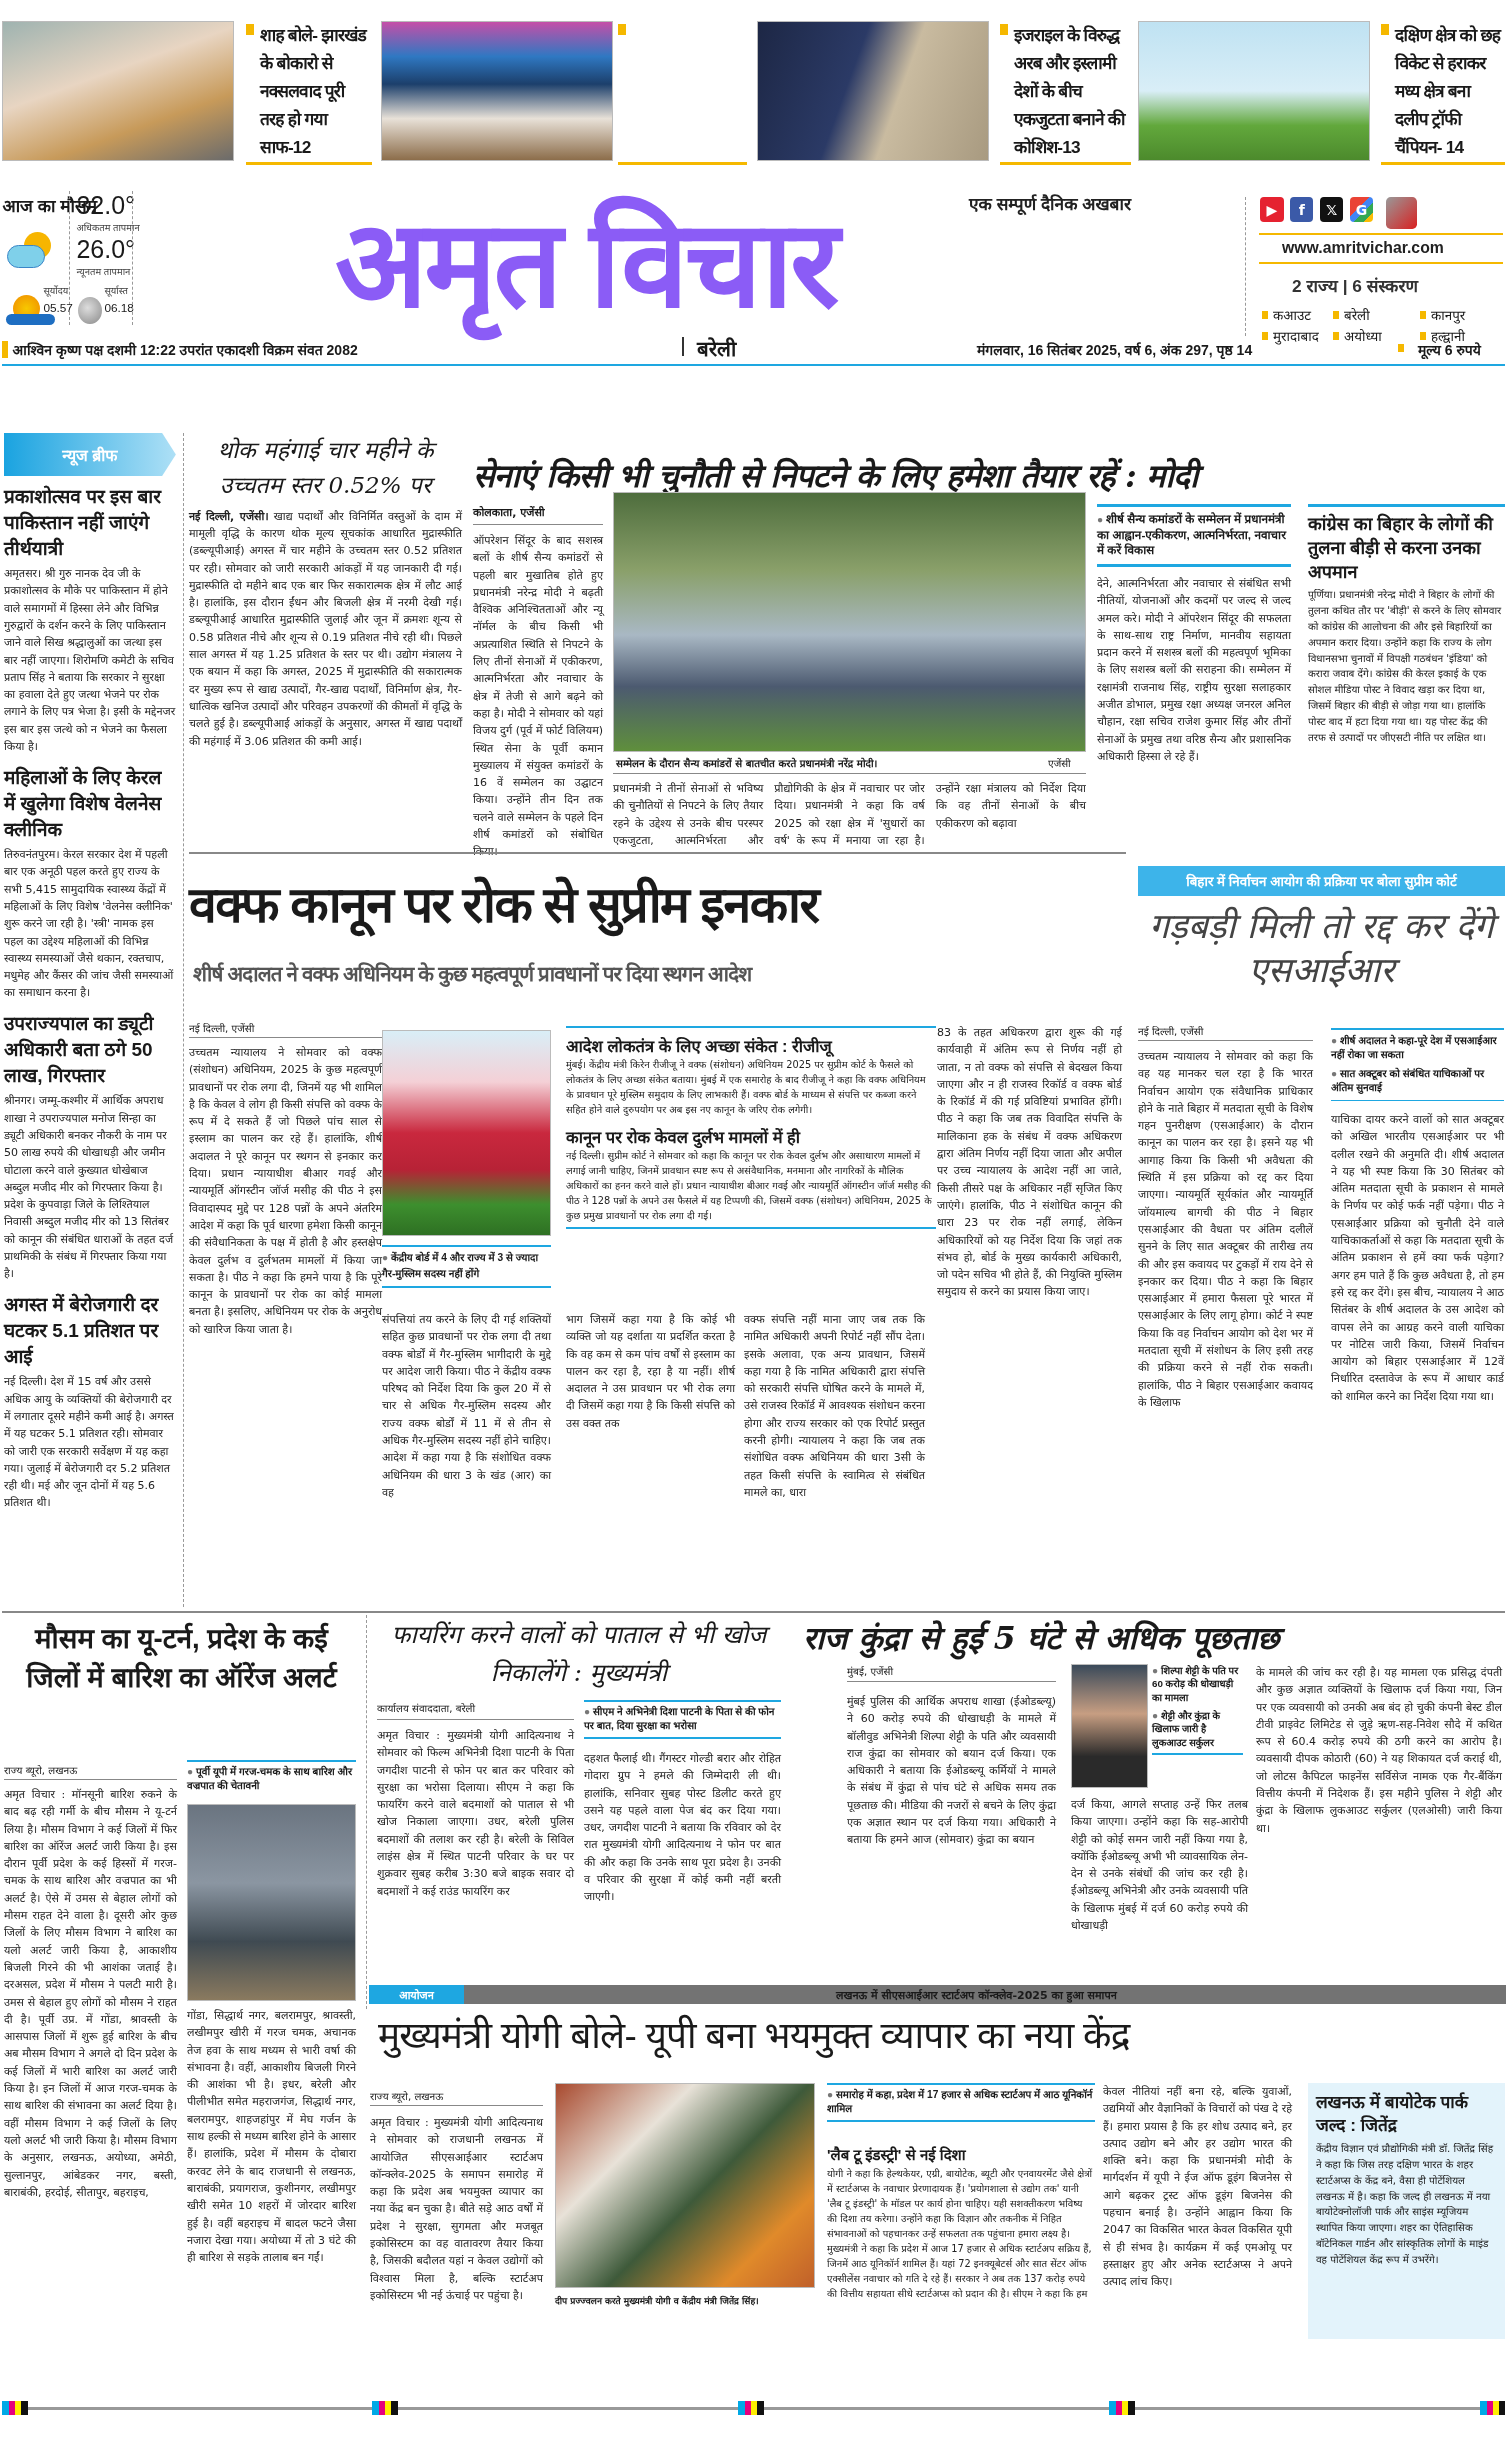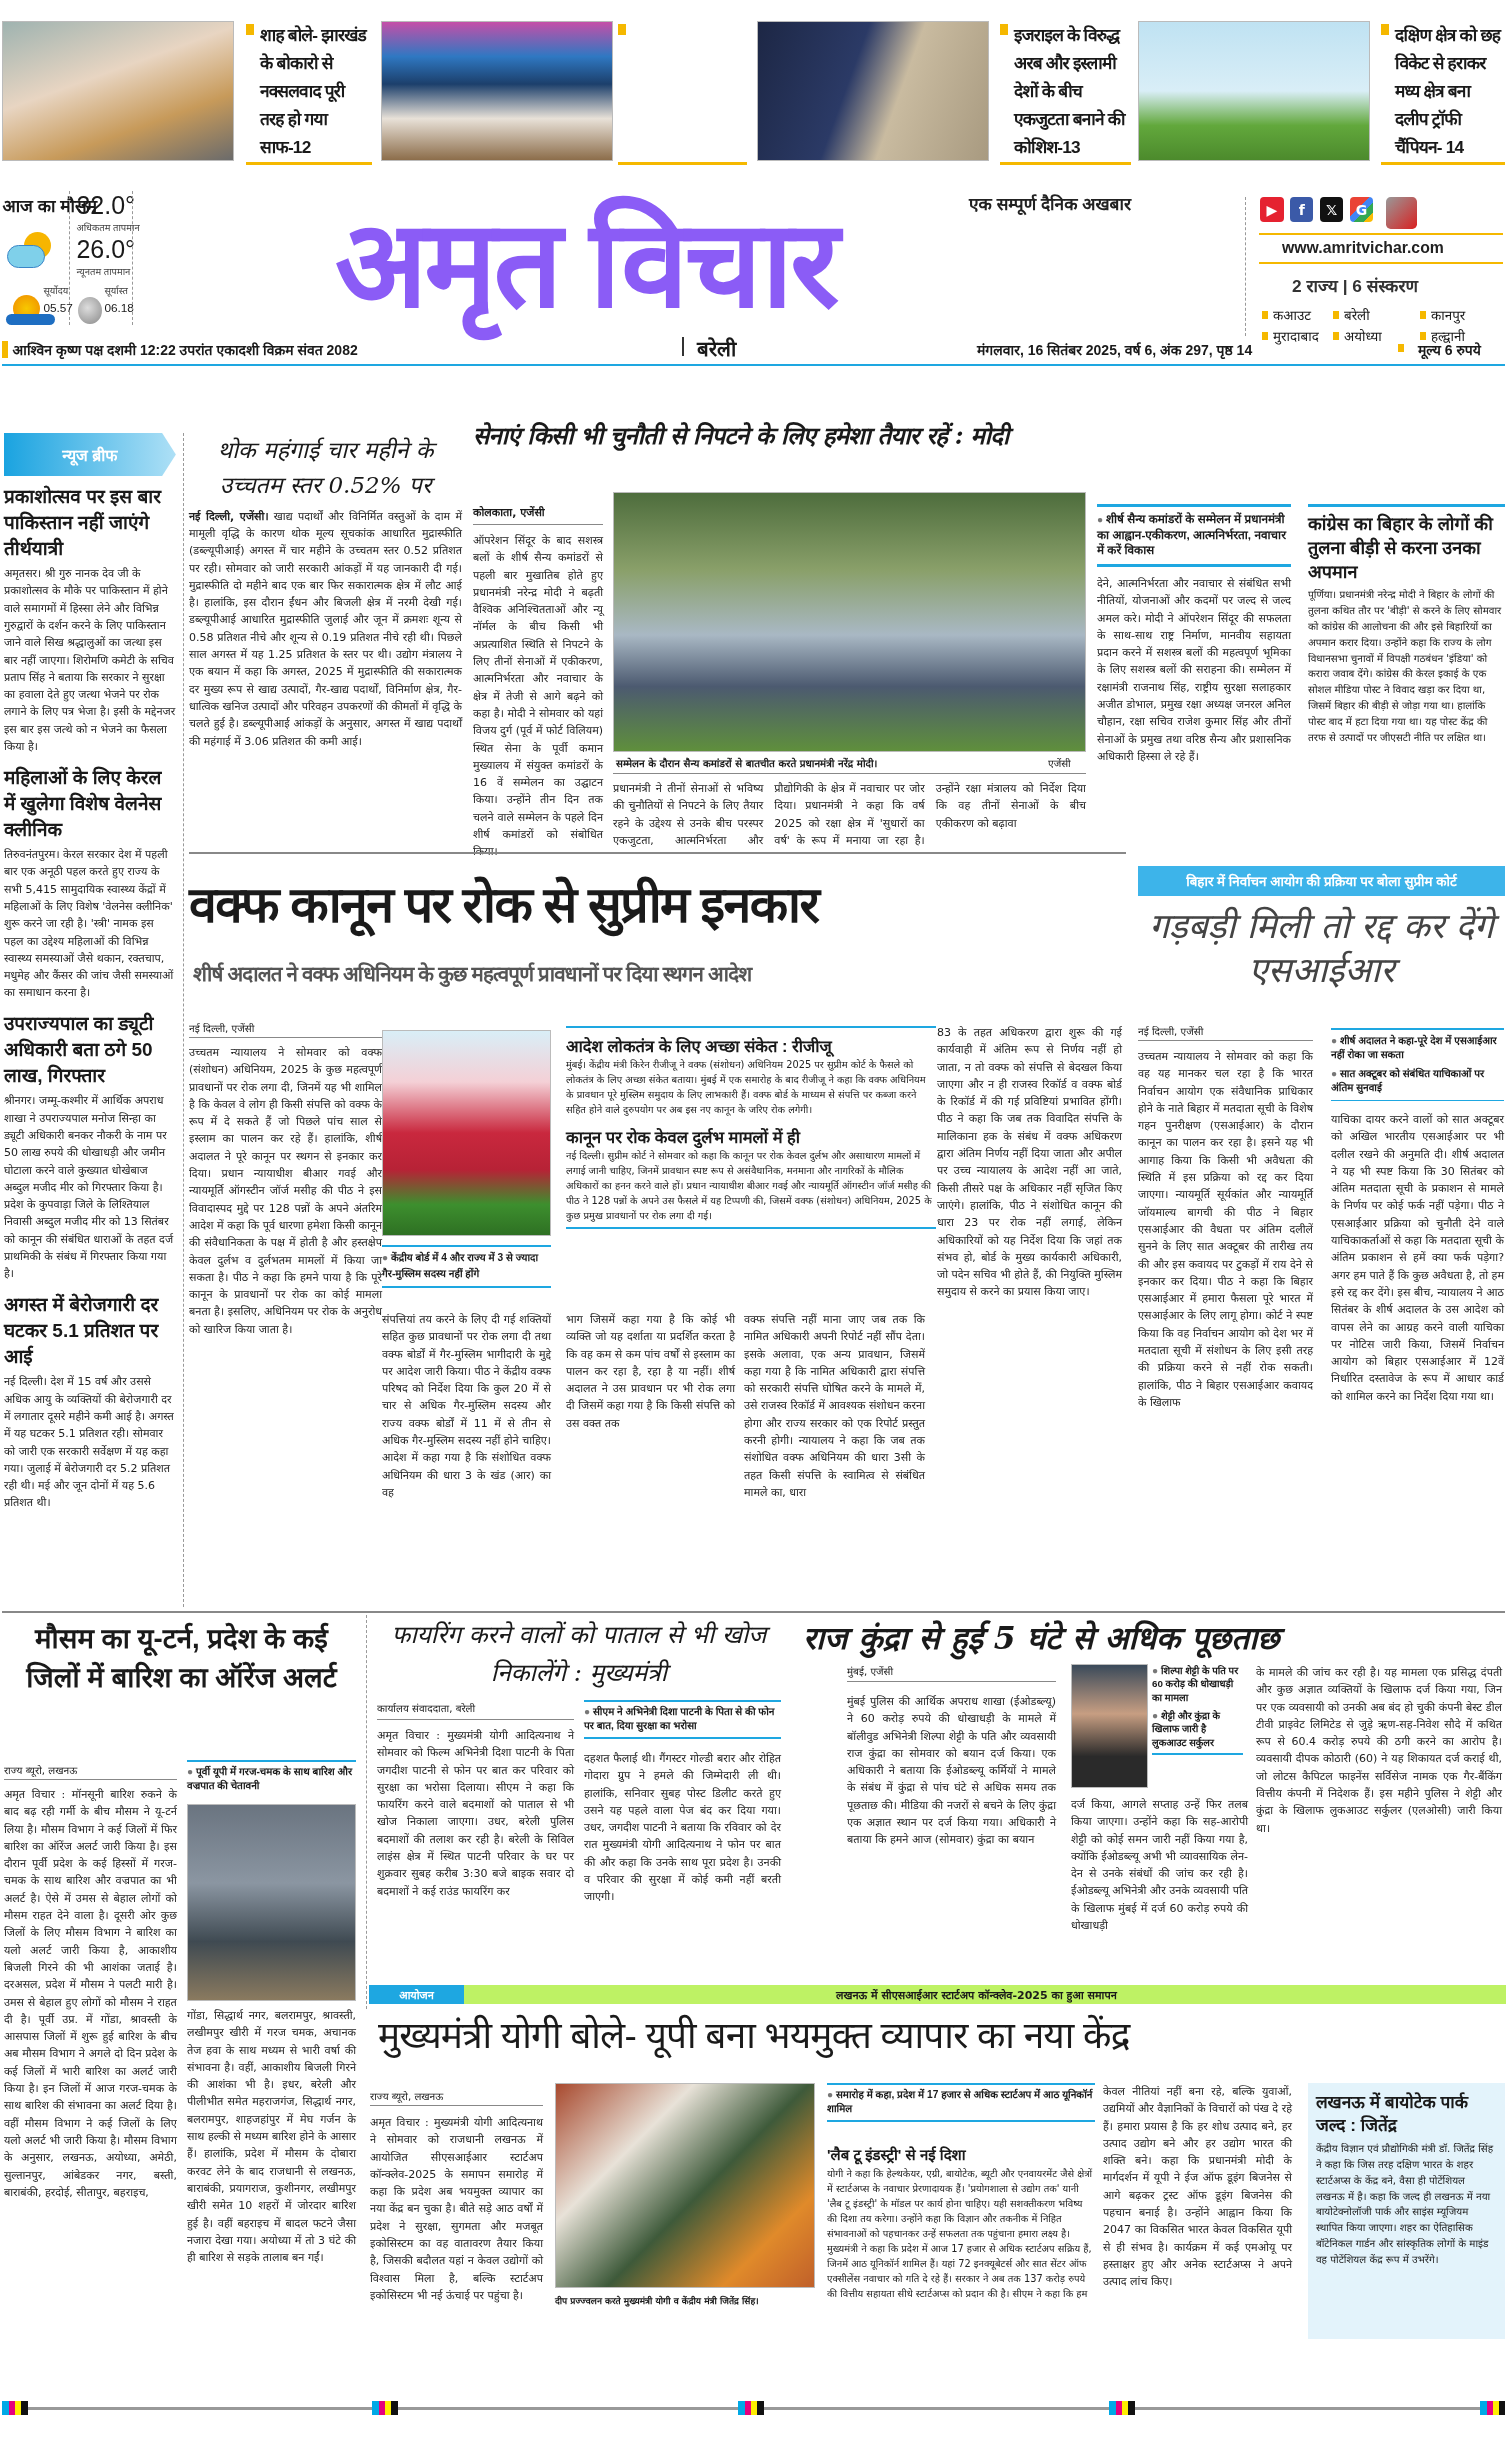--- a/index.html
+++ b/index.html
@@ -130,21 +130,21 @@
 <div class="abs dash-v" style="left:183px;top:433px;height:1174px;"></div>
 
 <div class="abs" style="left:189px;top:433px;width:273px;">
   <div class="serif" style="font-size:23px;line-height:35px;text-align:center;">थोक महंगाई चार महीने के उच्चतम स्तर 0.52% पर</div>
   <div class="body-text" style="margin-top:4.7px;font-size:11px;line-height:17.3px;">
     <b>नई दिल्ली, एजेंसी।</b>
     <span>खाद्य पदार्थों और विनिर्मित वस्तुओं के दाम में मामूली वृद्धि के कारण थोक मूल्य सूचकांक आधारित मुद्रास्फीति (डब्ल्यूपीआई) अगस्त में चार महीने के उच्चतम स्तर 0.52 प्रतिशत पर रही। सोमवार को जारी सरकारी आंकड़ों में यह जानकारी दी गई। मुद्रास्फीति दो महीने बाद एक बार फिर सकारात्मक क्षेत्र में लौट आई है। हालांकि, इस दौरान ईंधन और बिजली क्षेत्र में नरमी देखी गई। डब्ल्यूपीआई आधारित मुद्रास्फीति जुलाई और जून में क्रमशः शून्य से 0.58 प्रतिशत नीचे और शून्य से 0.19 प्रतिशत नीचे रही थी। पिछले साल अगस्त में यह 1.25 प्रतिशत के स्तर पर थी। उद्योग मंत्रालय ने एक बयान में कहा कि अगस्त, 2025 में मुद्रास्फीति की सकारात्मक दर मुख्य रूप से खाद्य उत्पादों, गैर-खाद्य पदार्थों, विनिर्माण क्षेत्र, गैर-धात्विक खनिज उत्पादों और परिवहन उपकरणों की कीमतों में वृद्धि के चलते हुई है। डब्ल्यूपीआई आंकड़ों के अनुसार, अगस्त में खाद्य पदार्थों की महंगाई में 3.06 प्रतिशत की कमी आई।</span>
   </div>
 </div>
 
-<div class="abs serif" style="left:473px;top:414px;width:803px;font-size:24px;font-weight:bold;line-height:44px;white-space:nowrap;letter-spacing:-0.8px;">सेनाएं किसी भी चुनौती से निपटने के लिए हमेशा तैयार रहें : मोदी</div>
+<div class="abs serif" style="left:473px;top:454px;width:803px;font-size:32px;font-weight:bold;line-height:44px;white-space:nowrap;letter-spacing:-0.8px;">सेनाएं किसी भी चुनौती से निपटने के लिए हमेशा तैयार रहें : मोदी</div>
 <div class="abs" style="left:473px;top:504px;font-size:11px;font-weight:bold;">कोलकाता, एजेंसी</div>
 <div class="abs rule-gray" style="left:473px;top:524px;width:130px;"></div>
 <div class="abs body-text" style="left:473px;top:532px;width:130px;font-size:11px;line-height:17.3px;">ऑपरेशन सिंदूर के बाद सशस्त्र बलों के शीर्ष सैन्य कमांडरों से पहली बार मुखातिब होते हुए प्रधानमंत्री नरेन्द्र मोदी ने बढ़ती वैश्विक अनिश्चितताओं और न्यू नॉर्मल के बीच किसी भी अप्रत्याशित स्थिति से निपटने के लिए तीनों सेनाओं में एकीकरण, आत्मनिर्भरता और नवाचार के क्षेत्र में तेजी से आगे बढ़ने को कहा है। मोदी ने सोमवार को यहां विजय दुर्ग (पूर्व में फोर्ट विलियम) स्थित सेना के पूर्वी कमान मुख्यालय में संयुक्त कमांडरों के 16 वें सम्मेलन का उद्घाटन किया। उन्होंने तीन दिन तक चलने वाले सम्मेलन के पहले दिन शीर्ष कमांडरों को संबोधित किया।</div>
 <div class="abs photo" style="left:613px;top:492px;width:473px;height:260px;background:linear-gradient(180deg,#4e6d3d 0%,#8aa06a 30%,#a9b8c4 55%,#4c5a70 75%,#5f8f3c);"></div>
 <div class="abs" style="left:616px;top:756px;font-size:10.2px;font-weight:bold;">सम्मेलन के दौरान सैन्य कमांडरों से बातचीत करते प्रधानमंत्री नरेंद्र मोदी।</div>
 <div class="abs" style="left:1048px;top:756px;font-size:10.2px;">एजेंसी</div>
 <div class="abs rule-gray" style="left:613px;top:773px;width:473px;"></div>
 <div class="abs body-text" style="left:613px;top:780px;width:473px;font-size:11px;line-height:17.3px;column-count:3;column-gap:11px;">प्रधानमंत्री ने तीनों सेनाओं से भविष्य की चुनौतियों से निपटने के लिए तैयार रहने के उद्देश्य से उनके बीच परस्पर एकजुटता, आत्मनिर्भरता और प्रौद्योगिकी के क्षेत्र में नवाचार पर जोर दिया। प्रधानमंत्री ने कहा कि वर्ष 2025 को रक्षा क्षेत्र में 'सुधारों का वर्ष' के रूप में मनाया जा रहा है। उन्होंने रक्षा मंत्रालय को निर्देश दिया कि वह तीनों सेनाओं के बीच एकीकरण को बढ़ावा</div>
 <div class="abs" style="left:1097px;top:504px;width:194px;">
   <div class="rule-blue"></div>
@@ -230,21 +230,21 @@
 <div class="abs body-text" style="left:847px;top:1693px;width:209px;font-size:11px;line-height:17.3px;">मुंबई पुलिस की आर्थिक अपराध शाखा (ईओडब्ल्यू) ने 60 करोड़ रुपये की धोखाधड़ी के मामले में बॉलीवुड अभिनेत्री शिल्पा शेट्टी के पति और व्यवसायी राज कुंद्रा का सोमवार को बयान दर्ज किया। एक अधिकारी ने बताया कि ईओडब्ल्यू कर्मियों ने मामले के संबंध में कुंद्रा से पांच घंटे से अधिक समय तक पूछताछ की। मीडिया की नजरों से बचने के लिए कुंद्रा एक अज्ञात स्थान पर दर्ज किया गया। अधिकारी ने बताया कि हमने आज (सोमवार) कुंद्रा का बयान</div>
 <div class="abs photo" style="left:1071px;top:1664px;width:77px;height:124px;background:linear-gradient(180deg,#3a4a5a,#c79e82 40%,#2a2a2a 75%);"></div>
 <div class="abs" style="left:1152px;top:1664px;width:91px;">
   <div class="bullet sans" style="font-size:9.8px;font-weight:bold;line-height:13.4px;">शिल्पा शेट्टी के पति पर 60 करोड़ की धोखाधड़ी का मामला</div>
   <div class="bullet sans" style="font-size:9.8px;font-weight:bold;line-height:13.4px;margin-top:4.7px;">शेट्टी और कुंद्रा के खिलाफ जारी है लुकआउट सर्कुलर</div>
   <div class="rule-blue" style="height:1.6px;margin-top:3.9px;"></div>
 </div>
 <div class="abs body-text" style="left:1071px;top:1796px;width:177px;font-size:11px;line-height:17.3px;">दर्ज किया, आगले सप्ताह उन्हें फिर तलब किया जाएगा। उन्होंने कहा कि सह-आरोपी शेट्टी को कोई समन जारी नहीं किया गया है, क्योंकि ईओडब्ल्यू अभी भी व्यावसायिक लेन-देन से उनके संबंधों की जांच कर रही है। ईओडब्ल्यू अभिनेत्री और उनके व्यवसायी पति के खिलाफ मुंबई में दर्ज 60 करोड़ रुपये की धोखाधड़ी</div>
 <div class="abs body-text" style="left:1256px;top:1664px;width:246px;font-size:11px;line-height:17.3px;">के मामले की जांच कर रही है। यह मामला एक प्रसिद्ध दंपती और कुछ अज्ञात व्यक्तियों के खिलाफ दर्ज किया गया, जिन पर एक व्यवसायी को उनकी अब बंद हो चुकी कंपनी बेस्ट डील टीवी प्राइवेट लिमिटेड से जुड़े ऋण-सह-निवेश सौदे में कथित रूप से 60.4 करोड़ रुपये की ठगी करने का आरोप है। व्यवसायी दीपक कोठारी (60) ने यह शिकायत दर्ज कराई थी, जो लोटस कैपिटल फाइनेंस सर्विसेज नामक एक गैर-बैंकिंग वित्तीय कंपनी में निदेशक हैं। इस महीने पुलिस ने शेट्टी और कुंद्रा के खिलाफ लुकआउट सर्कुलर (एलओसी) जारी किया था।</div>
 
-<div class="abs" style="left:369px;top:1985px;width:1137px;height:19px;background:#bef264;">
+<div class="abs" style="left:369px;top:1985px;width:1137px;height:19px;background:#737373;">
   <div style="position:absolute;left:0;top:0;width:95px;height:19px;background:#1ea7e1;color:#fff;font-size:11px;font-weight:bold;display:flex;align-items:center;justify-content:center;">
     <span>आयोजन</span>
   </div>
   <div style="position:absolute;left:467px;top:2.4px;font-size:11px;font-weight:bold;">लखनऊ में सीएसआईआर स्टार्टअप कॉन्क्लेव-2025 का हुआ समापन</div>
 </div>
 <div class="abs sans" style="left:378px;top:2009px;width:1126px;font-size:37px;line-height:54px;letter-spacing:-0.8px;">मुख्यमंत्री योगी बोले- यूपी बना भयमुक्त व्यापार का नया केंद्र</div>
 <div class="abs" style="left:370px;top:2089px;font-size:10.2px;">राज्य ब्यूरो, लखनऊ</div>
 <div class="abs rule-gray" style="left:370px;top:2105px;width:173px;"></div>
 <div class="abs body-text" style="left:370px;top:2114px;width:173px;font-size:11px;line-height:17.3px;">अमृत विचार : मुख्यमंत्री योगी आदित्यनाथ ने सोमवार को राजधानी लखनऊ में आयोजित सीएसआईआर स्टार्टअप कॉन्क्लेव-2025 के समापन समारोह में कहा कि प्रदेश अब भयमुक्त व्यापार का नया केंद्र बन चुका है। बीते सड़े आठ वर्षों में प्रदेश ने सुरक्षा, सुगमता और मजबूत इकोसिस्टम का वह वातावरण तैयार किया है, जिसकी बदौलत यहां न केवल उद्योगों को विश्वास मिला है, बल्कि स्टार्टअप इकोसिस्टम भी नई ऊंचाई पर पहुंचा है।</div>
 <div class="abs photo" style="left:555px;top:2083px;width:260px;height:205px;background:linear-gradient(135deg,#a8492e,#e8e2d8 30%,#3e5a3a 55%,#e08a2a 80%,#c0602a);"></div>

